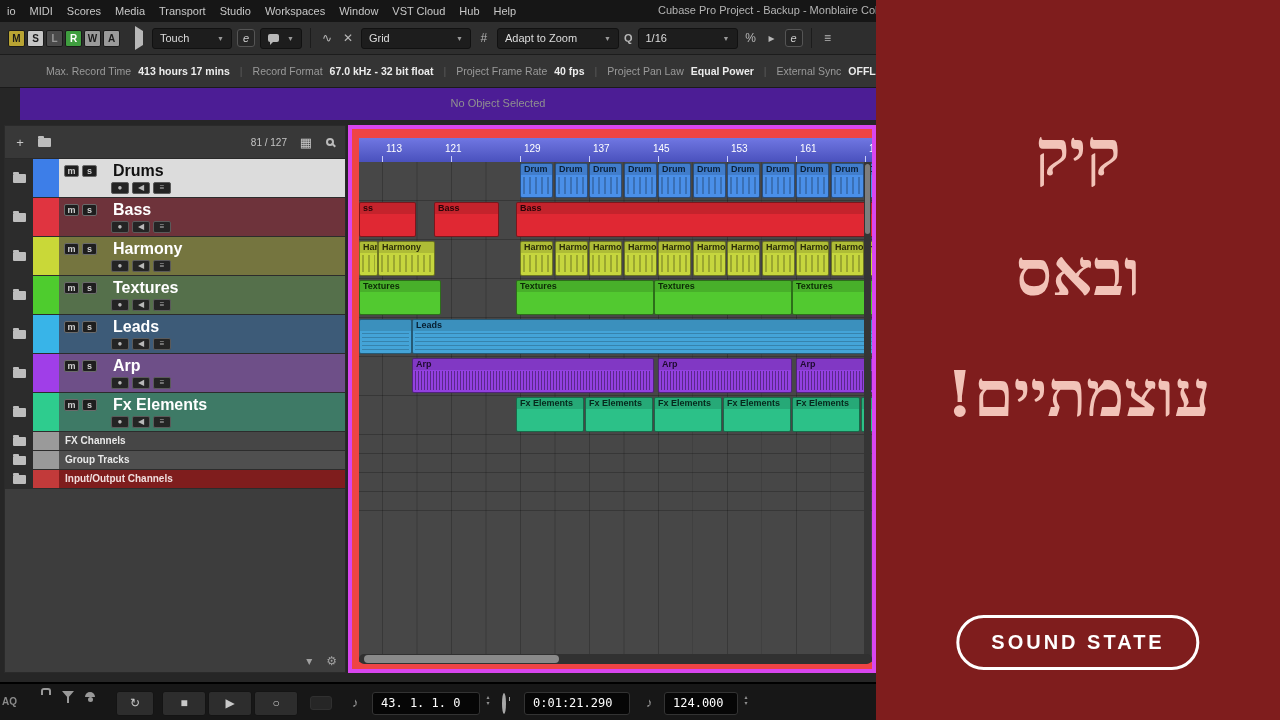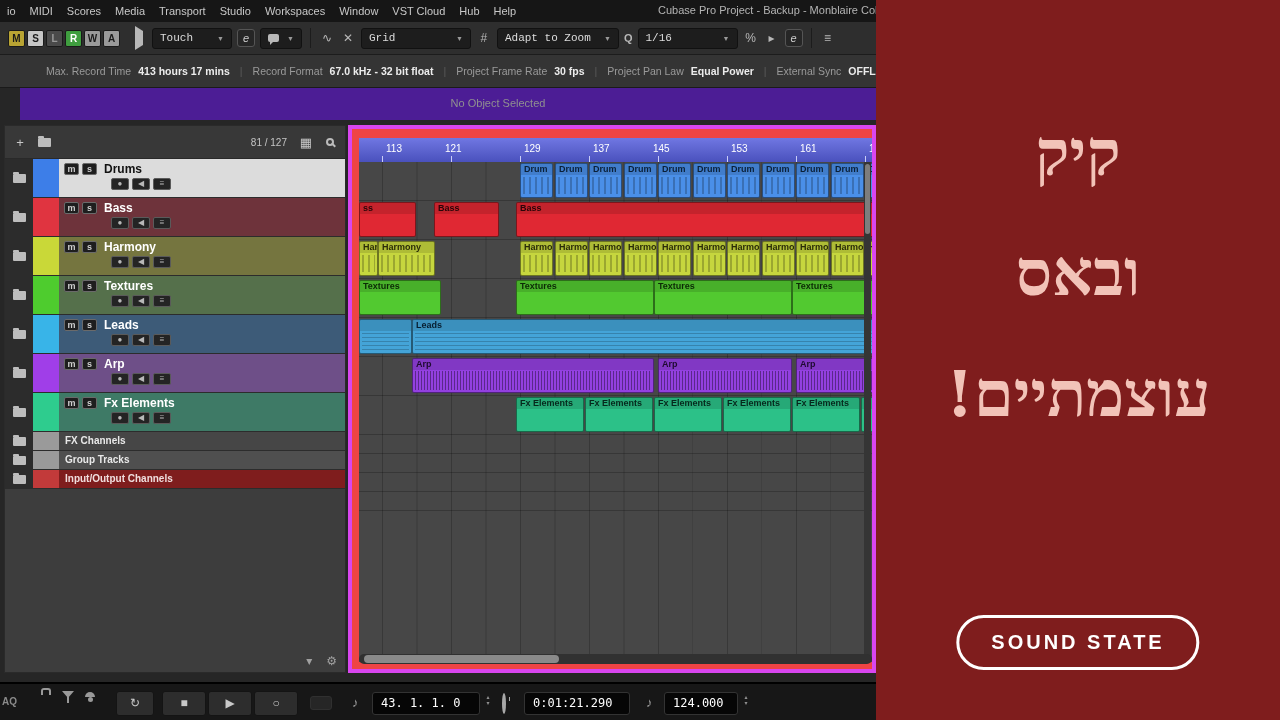--- a/index.html
+++ b/index.html
@@ -13,21 +13,21 @@
   .menu-item { padding:0 7px; cursor:default; }
   .window-title { position:absolute; left:658px; top:4px; color:#b4b4b4; font-size:11px; white-space:nowrap; }
 
   
   .toolbar { position:absolute; left:0; top:22px; width:1280px; height:33px; background:#2e2e2e; border-bottom:1px solid #1c1c1c; display:flex; align-items:center; padding-left:8px; gap:5px; color:#cccccc; font-size:11px; }
   .ab-group { display:flex; gap:2px; margin-right:6px; }
   .ab { width:17px; height:17px; border-radius:2px; font-size:10px; font-weight:bold; display:flex; align-items:center; justify-content:center; border:1px solid #1a1a1a; }
   .dd { background:#1d1d1d; border:1px solid #111; border-radius:3px; height:21px; display:flex; align-items:center; padding:0 7px; gap:8px; color:#ddd; white-space:nowrap; }
   .dda { font-size:7px; color:#999; }
   .w80{width:80px} .w110{width:110px} .w120{width:122px} .w100{width:100px}
-  .dd > span:first-child { flex:1;font-family:Liberation Mono, monospace; }
+  .dd > span:first-child { flex:1; }
   .ebtn { width:18px; height:18px; border:1px solid #555; border-radius:3px; background:#262626; color:#ccc; font-size:11px; text-align:center; line-height:16px; font-style:italic; }
   .tb-ico { min-width:16px; text-align:center; color:#b8b8b8; font-size:12px; }
   .qbadge { color:#b8b8b8; font-size:11px; font-weight:bold; }
   .sep { width:1px; height:20px; background:#1c1c1c; margin:0 3px; }
 
   
   .infobar { position:absolute; left:0; top:55px; width:1280px; height:33px; background:#343434; border-bottom:1px solid #1a1a1a; display:flex; align-items:center; padding-left:46px; gap:10px; font-size:10.5px; }
   .ib-item { display:flex; gap:7px; white-space:nowrap; }
   .ib-label { color:#9a9a9a; }
   .ib-value { color:#ececec; font-weight:bold; }
@@ -42,21 +42,21 @@
   .tl-header { height:33px; background:#383838; border-bottom:1px solid #292929; display:flex; align-items:center; padding:0 6px; gap:6px; }
   .tlh-btn { min-width:18px; height:18px; display:flex; align-items:center; justify-content:center; color:#c8c8c8; font-size:13px; border-radius:2px; }
   .tl-counter { margin-left:auto; color:#c4c4c4; font-size:10px; margin-right:4px; }
   .tracks { position:relative; }
   .track-row { display:flex; border-bottom:1px solid #2c2c2c; }
   .cell-icon { width:28px; background:#2c2c2c; display:flex; align-items:center; justify-content:center; flex:none; }
   .cell-color { width:26px; flex:none; }
   .cell-main { flex:1; overflow:hidden; }
   .row1 { display:flex; align-items:center; gap:3px; padding:3px 0 0 5px; }
   .ms-btn { width:15px; height:12px; background:#1e1e1e; border:1px solid #6a6a6a; color:#cfcfcf; font-size:9px; line-height:10px; text-align:center; border-radius:2px; font-weight:bold; flex:none; }
-  .tname { margin-left:4px; font-size:12px; font-weight:bold; white-space:nowrap; }
+  .tname { margin-left:13px; font-size:16px; font-weight:bold; white-space:nowrap; }
   .row2 { display:flex; gap:3px; margin:2px 0 0 52px; }
   .mini-btn { width:18px; height:12px; background:#242424; border:1px solid #5a5a5a; color:#b8b8b8; font-size:8px; line-height:10px; text-align:center; border-radius:2px; }
   .fname { font-size:10px; font-weight:bold; padding-left:6px; line-height:18px; white-space:nowrap; display:block; }
   .tl-bottom { position:absolute; right:8px; bottom:4px; display:flex; gap:14px; color:#a0a0a0; font-size:12px; }
 
   
   .timeline { position:absolute; left:348px; top:125px; width:528px; height:548px; background:#ef4444; border:4px solid #d946ef; }
   .ruler { position:absolute; left:7px; top:9px; width:513px; height:24px; background:linear-gradient(180deg,#7077e2,#4a51bd); overflow:hidden; }
   .ruler-mark { position:absolute; top:5px; font-size:10px; color:#fff; }
   .ruler-tick { position:absolute; bottom:0; width:1px; height:6px; background:#c9cdf7; }
@@ -186,21 +186,21 @@
         <span class="ib-value">413 hours 17 mins</span>
       </span>
       <span class="ib-sep">|</span>
       <span class="ib-item">
         <span class="ib-label">Record Format</span>
         <span class="ib-value">67.0 kHz - 32 bit float</span>
       </span>
       <span class="ib-sep">|</span>
       <span class="ib-item">
         <span class="ib-label">Project Frame Rate</span>
-        <span class="ib-value">30 fps</span>
+        <span class="ib-value">40 fps</span>
       </span>
       <span class="ib-sep">|</span>
       <span class="ib-item">
         <span class="ib-label">Project Pan Law</span>
         <span class="ib-value">Equal Power</span>
       </span>
       <span class="ib-sep">|</span>
       <span class="ib-item">
         <span class="ib-label">External Sync</span>
         <span class="ib-value">OFFLINE</span>

